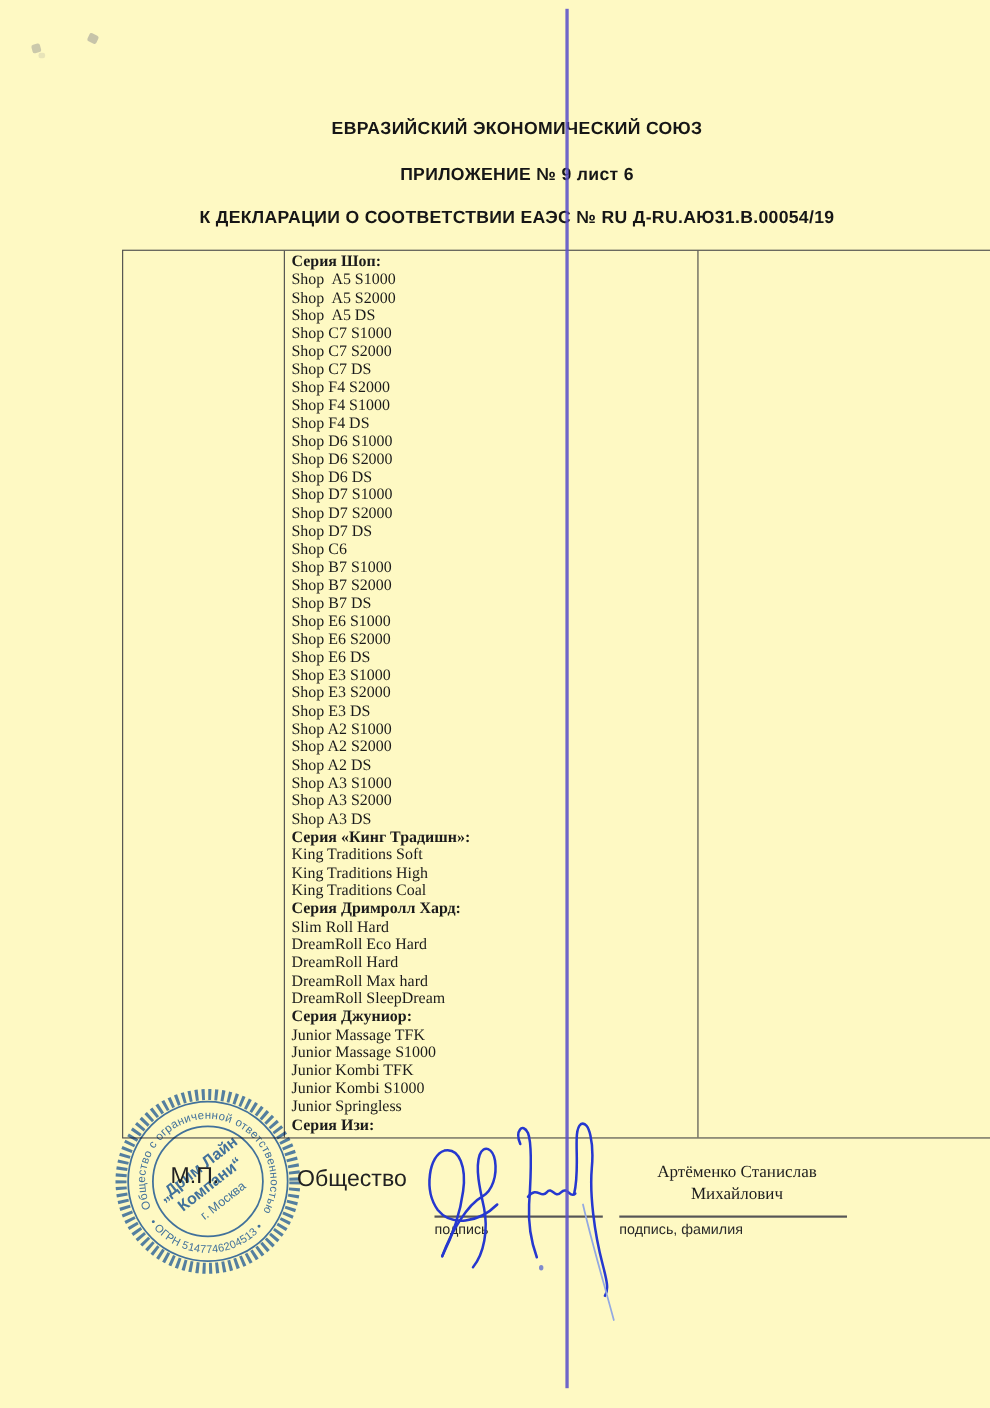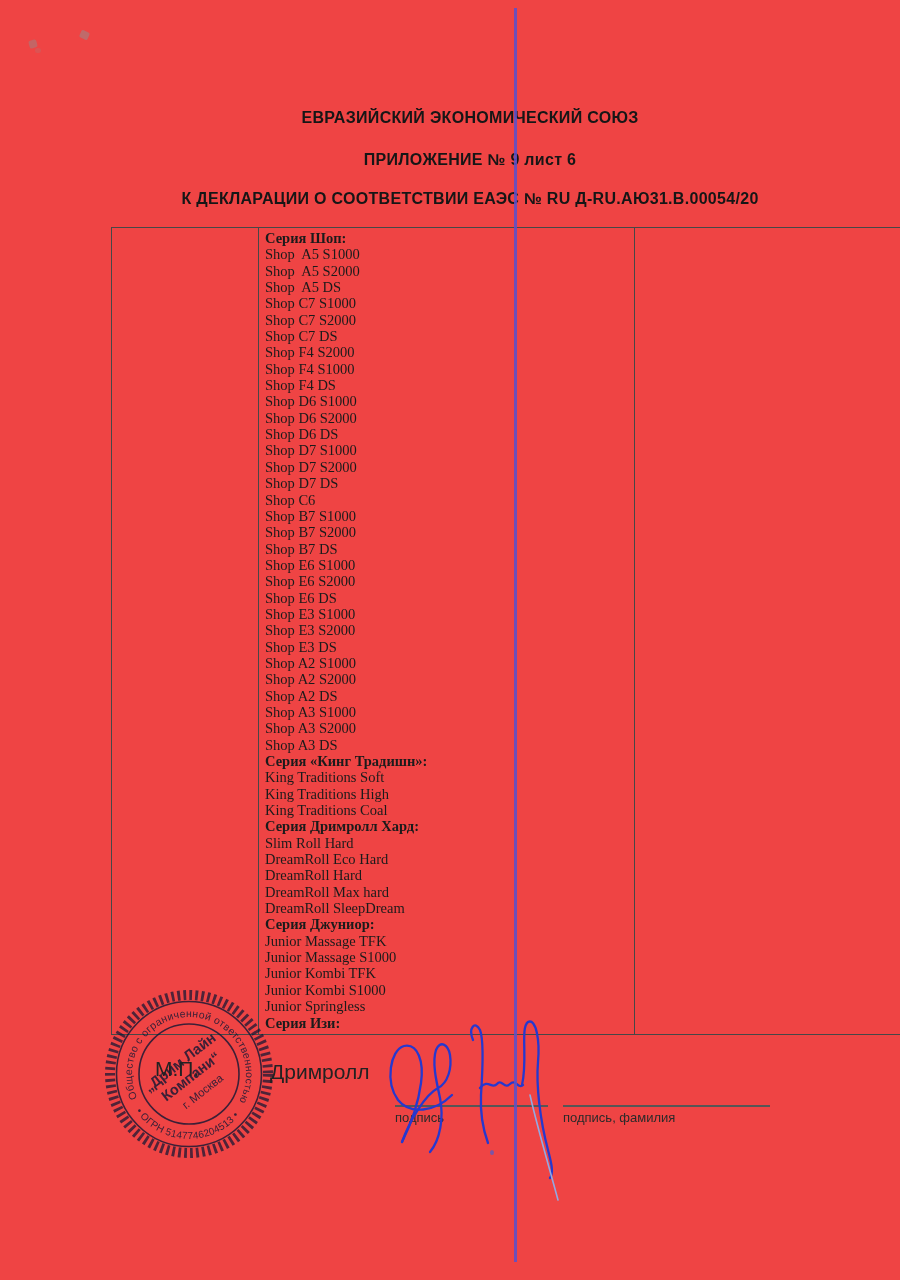--- a/index.html
+++ b/index.html
@@ -1,19 +1,19 @@
 <!DOCTYPE html>
 <html><head>
 <meta charset="utf-8">
 <style>
   * { margin:0; padding:0; box-sizing:border-box; }
   body { background:#e8e8e8; font-family:"Liberation Sans", sans-serif; }
   .page {
     position:relative; width:900px; height:1280px; margin:0 auto;
-    background:#ef4444; overflow:hidden; color:#1c1c1c;text-decoration:underline;
+    background:#fef9c3; overflow:hidden; color:#1c1c1c;text-decoration:underline;
   }
   
   .corner-mark { position:absolute; background:#8f8f8f; border-radius:2px; }
   .mark1 { left:80px; top:31px; width:9px; height:8px; opacity:.5; transform:rotate(25deg); }
   .mark2 { left:29px; top:40px; width:8px; height:8px; opacity:.45; transform:rotate(-15deg); }
   .mark3 { left:35px; top:48px; width:6px; height:5px; opacity:.2; }
   .fold-line {
     position:absolute; left:514px; top:8px; width:2.6px; height:1254px;
     background:#5b51c9; opacity:.88; z-index:40;
   }
@@ -65,21 +65,21 @@
 
   <div class="corner-mark mark1"></div>
   <div class="corner-mark mark2"></div>
   <div class="corner-mark mark3"></div>
   <div class="fold-line"></div>
   <div class="ink-dot"></div>
 
   <header class="doc-header">
     <div class="h-line h1">ЕВРАЗИЙСКИЙ ЭКОНОМИЧЕСКИЙ СОЮЗ</div>
     <div class="h-line h2">ПРИЛОЖЕНИЕ № 9 лист 6</div>
-    <div class="h-line h3">К ДЕКЛАРАЦИИ О СООТВЕТСТВИИ ЕАЭС № RU Д-RU.АЮ31.В.00054/20</div>
+    <div class="h-line h3">К ДЕКЛАРАЦИИ О СООТВЕТСТВИИ ЕАЭС № RU Д-RU.АЮ31.В.00054/19</div>
   </header>
 
   <div class="table">
     <div class="col col1"></div>
     <div class="col col2">
       <div class="rows"><div class="row bold">Серия Шоп:</div><div class="row">Shop  A5 S1000</div><div class="row">Shop  A5 S2000</div><div class="row">Shop  A5 DS</div><div class="row">Shop C7 S1000</div><div class="row">Shop C7 S2000</div><div class="row">Shop C7 DS</div><div class="row">Shop F4 S2000</div><div class="row">Shop F4 S1000</div><div class="row">Shop F4 DS</div><div class="row">Shop D6 S1000</div><div class="row">Shop D6 S2000</div><div class="row">Shop D6 DS</div><div class="row">Shop D7 S1000</div><div class="row">Shop D7 S2000</div><div class="row">Shop D7 DS</div><div class="row">Shop C6</div><div class="row">Shop B7 S1000</div><div class="row">Shop B7 S2000</div><div class="row">Shop B7 DS</div><div class="row">Shop E6 S1000</div><div class="row">Shop E6 S2000</div><div class="row">Shop E6 DS</div><div class="row">Shop E3 S1000</div><div class="row">Shop E3 S2000</div><div class="row">Shop E3 DS</div><div class="row">Shop A2 S1000</div><div class="row">Shop A2 S2000</div><div class="row">Shop A2 DS</div><div class="row">Shop A3 S1000</div><div class="row">Shop A3 S2000</div><div class="row">Shop A3 DS</div><div class="row bold">Серия «Кинг Традишн»:</div><div class="row">King Traditions Soft</div><div class="row">King Traditions High</div><div class="row">King Traditions Coal</div><div class="row bold">Серия Дримролл Хард:</div><div class="row">Slim Roll Hard</div><div class="row">DreamRoll Eco Hard</div><div class="row">DreamRoll Hard</div><div class="row">DreamRoll Max hard</div><div class="row">DreamRoll SleepDream</div><div class="row bold">Серия Джуниор:</div><div class="row">Junior Massage TFK</div><div class="row">Junior Massage S1000</div><div class="row">Junior Kombi TFK</div><div class="row">Junior Kombi S1000</div><div class="row">Junior Springless</div><div class="row bold">Серия Изи:</div></div>
     </div>
     <div class="col col3"></div>
   </div>
 
@@ -102,32 +102,36 @@
       </text>
       <g transform="rotate(-38 93 90)" text-anchor="middle">
         <text x="93" y="80" font-size="14.5" font-weight="bold">„Дрим Лайн</text>
         <text x="93" y="98" font-size="14.5" font-weight="bold">Компани“</text>
         <text x="93" y="116" font-size="11.5">г. Москва</text>
       </g>
     </g>
   </svg>
 
   <div class="lbl lbl-mp">М.П.</div>
-  <div class="lbl lbl-applicant">Дримролл</div>
+  <div class="lbl lbl-applicant">Общество</div>
 
   <svg class="signature-svg" width="220" height="215" viewBox="0 0 220 215">
     <g fill="none" stroke="#2638cf" stroke-width="2.3" stroke-linecap="round">
       <path d="M 92,100 C 75,117 50,120 38,105 C 25,87 30,55 44,51 C 58,48 64,67 61,88 C 58,111 48,135 42,147"></path>
       <path d="M 42,147 C 50,125 65,100 78,93 C 88,88 92,73 90,60 C 88,49 80,45 76,55 C 72,67 76,85 80,103 C 84,123 80,145 70,157"></path>
       <path d="M 113,45 C 108,33 115,25 120,35 C 124,45 122,85 121,100 C 120,120 124,137 128,148"></path>
       <path d="M 120,93 C 128,83 132,95 137,89 C 142,83 144,95 150,89 C 156,83 158,95 163,90"></path>
       <path d="M 162,90 C 168,65 160,33 168,27 C 176,23 180,45 178,67 C 176,90 180,125 188,155 C 191,167 194,177 190,183"></path>
     </g>
     <path d="M 170,100 C 178,135 190,175 198,205" fill="none" stroke="#93a9e2" stroke-width="1.6" stroke-linecap="round"></path>
   </svg>
 
   <div class="sig-line line-sign"></div>
   <div class="sig-line line-name"></div>
   <div class="caption cap-sign">подпись</div>
   <div class="caption cap-name">подпись, фамилия</div>
 
+  <div class="name-block">
+    <div>Артёменко Станислав</div>
+    <div>Михайлович</div>
+  </div>
 
 </div>
 
 </body></html>

